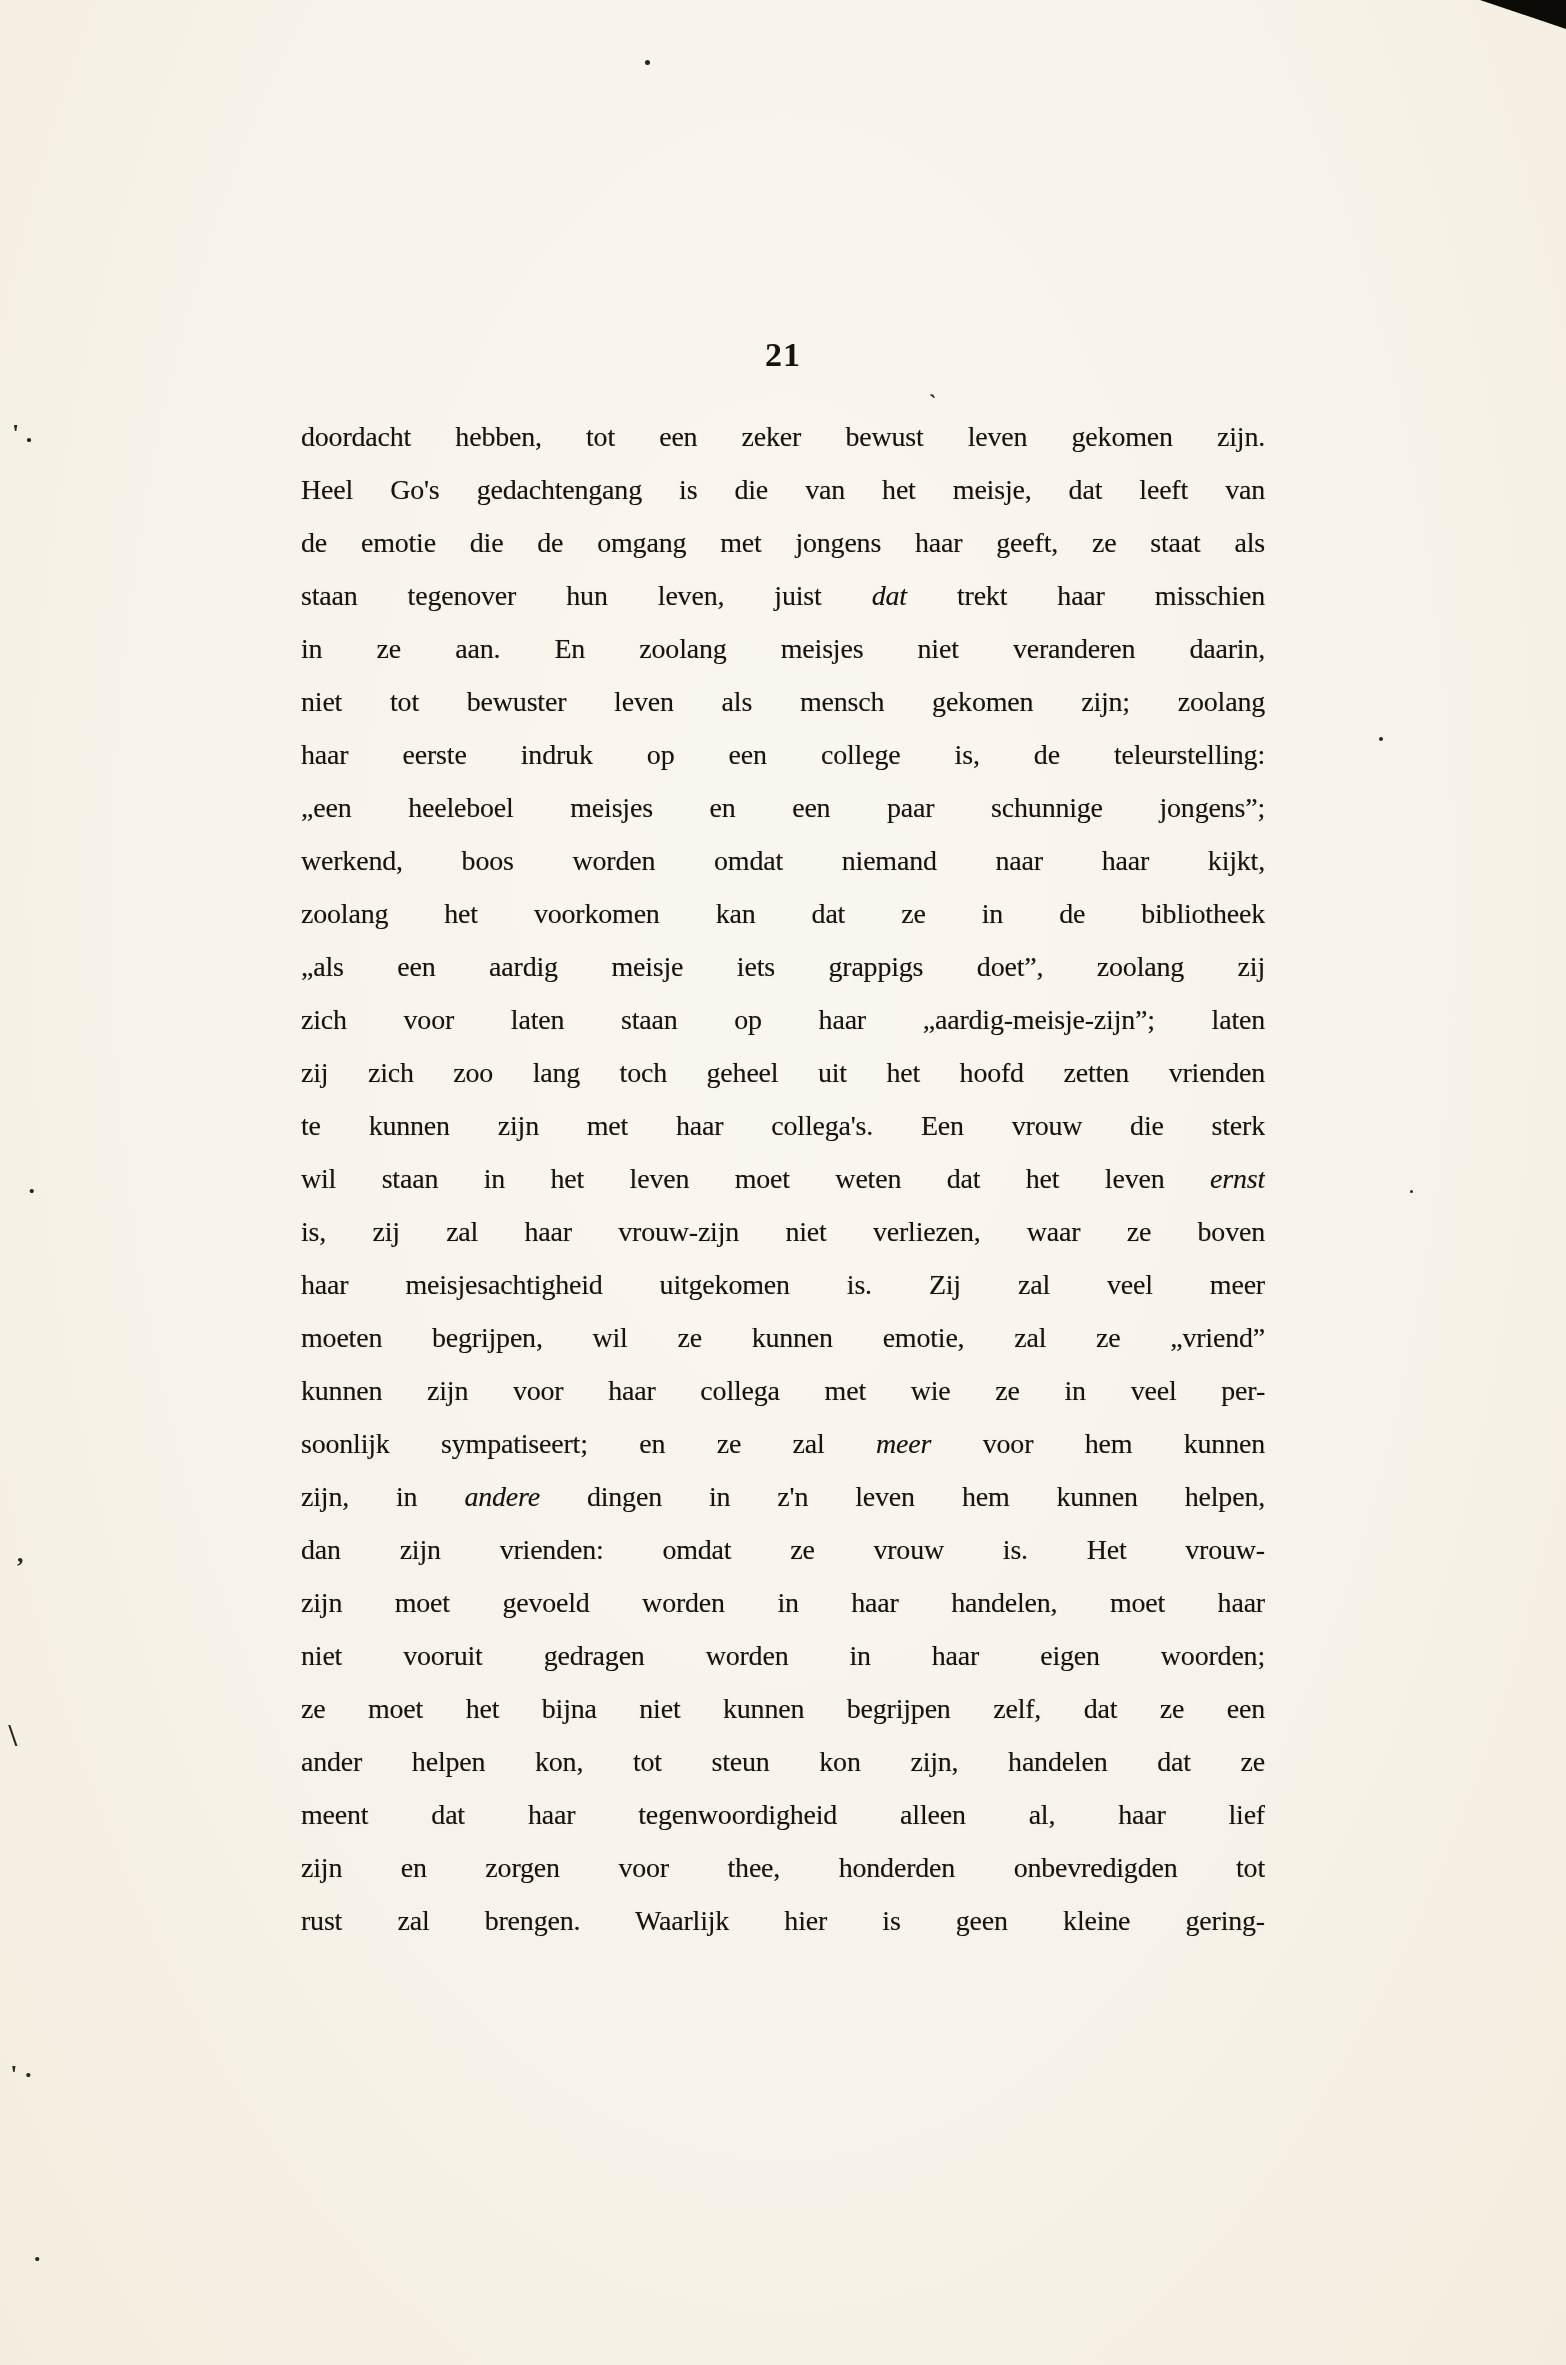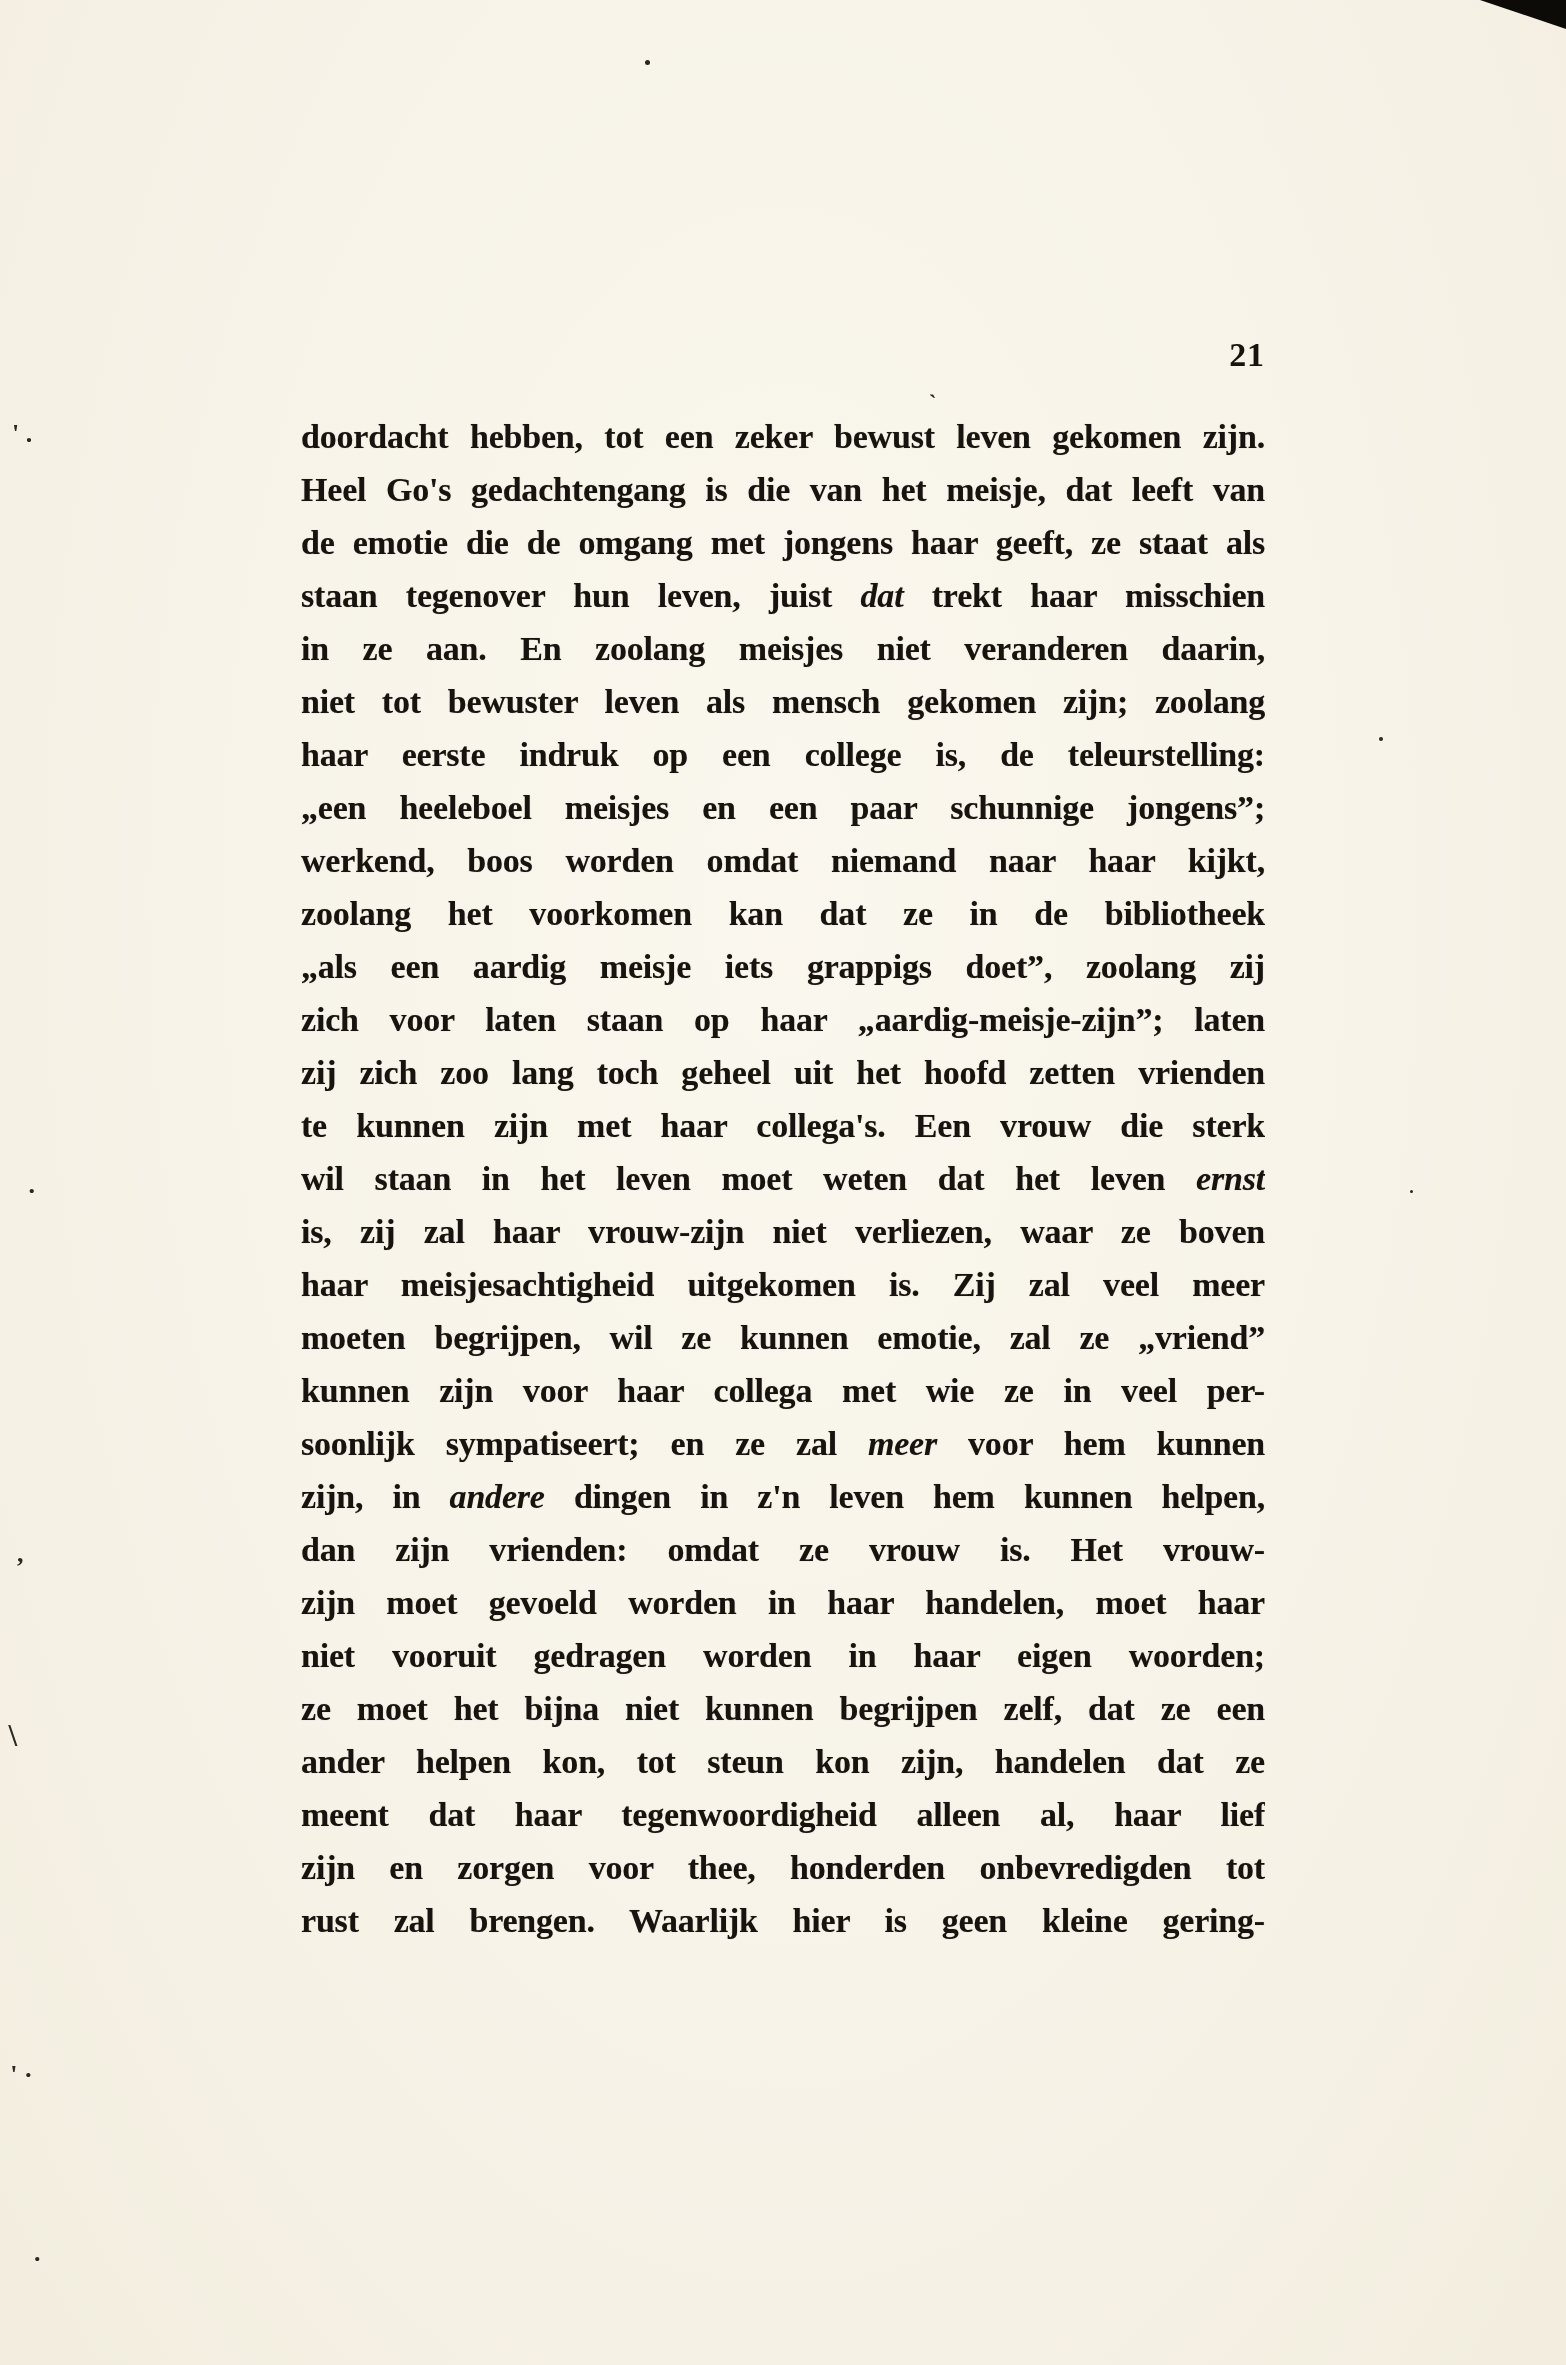--- a/index.html
+++ b/index.html
@@ -16,36 +16,36 @@
     overflow: hidden;
     background: var(--paper, #f8f4ea);
     background-image: radial-gradient(ellipse at 50% 38%, #faf7ee 0%, #f7f3e8 55%, #f2edde 100%);
     color: var(--ink, #17130e);
   }
   .page-number {
     position: absolute;
     top: 336px;
     left: 301px;
     width: 964px;
-    text-align: right;
+    text-align: center;
     font-size: 34px;
     font-weight: bold;
     letter-spacing: 0.9px;
   }
   .text-block {
     position: absolute;
     top: 410px;
     left: 301px;
     width: 964px;
   }
   .line {
     height: 53px;
     line-height: 53px;
-    font-size: 34px;
-    font-weight: bold;
+    font-size: 28px;
+    font-weight: normal;
     letter-spacing: -0.2px;
     text-align: justify;
     text-align-last: justify;
     overflow: hidden;
     white-space: normal;
     text-shadow: 0 0 0.9px rgba(25, 18, 10, 0.35);
   }
   .line i { font-style: italic; }
 
   

